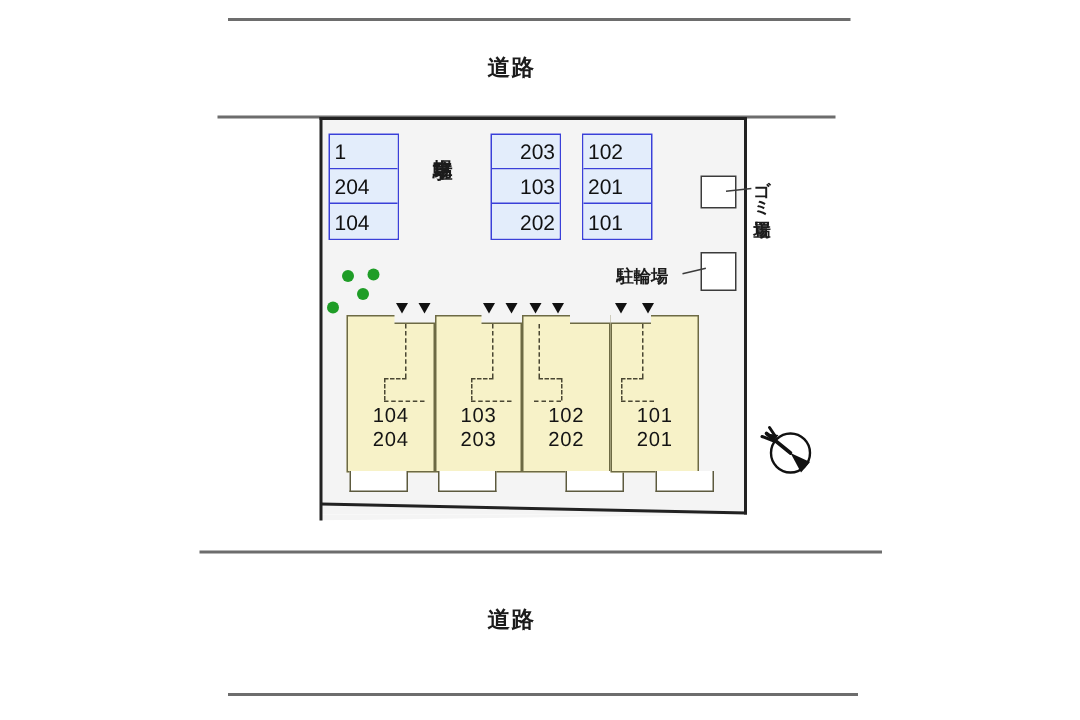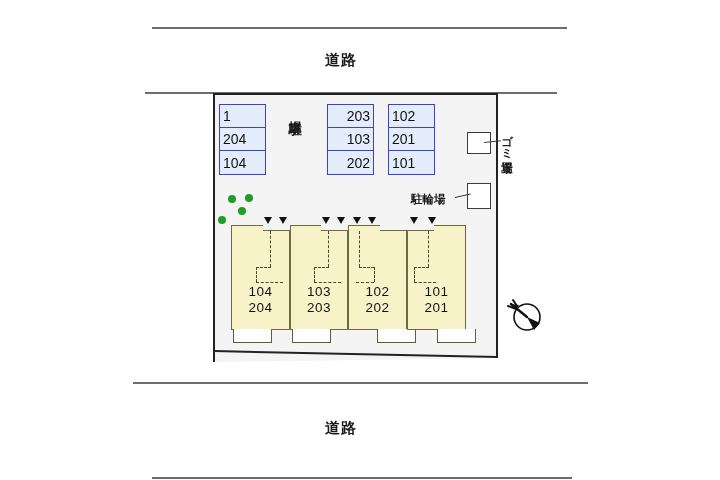--- a/index.html
+++ b/index.html
@@ -10,21 +10,20 @@
     width: 720px;
     height: 480px;
     background: #ffffff;
     font-family: "Liberation Sans", "DejaVu Sans", sans-serif;
     overflow: hidden;
   }
   #plan {
     position: relative;
     width: 720px;
     height: 456px;
-    margin-top: 15px;
   }
 
   
   .road-line {
     position: absolute;
     background: #6d6d6d;
     height: 2px;
   }
   .road-label {
     position: absolute;

